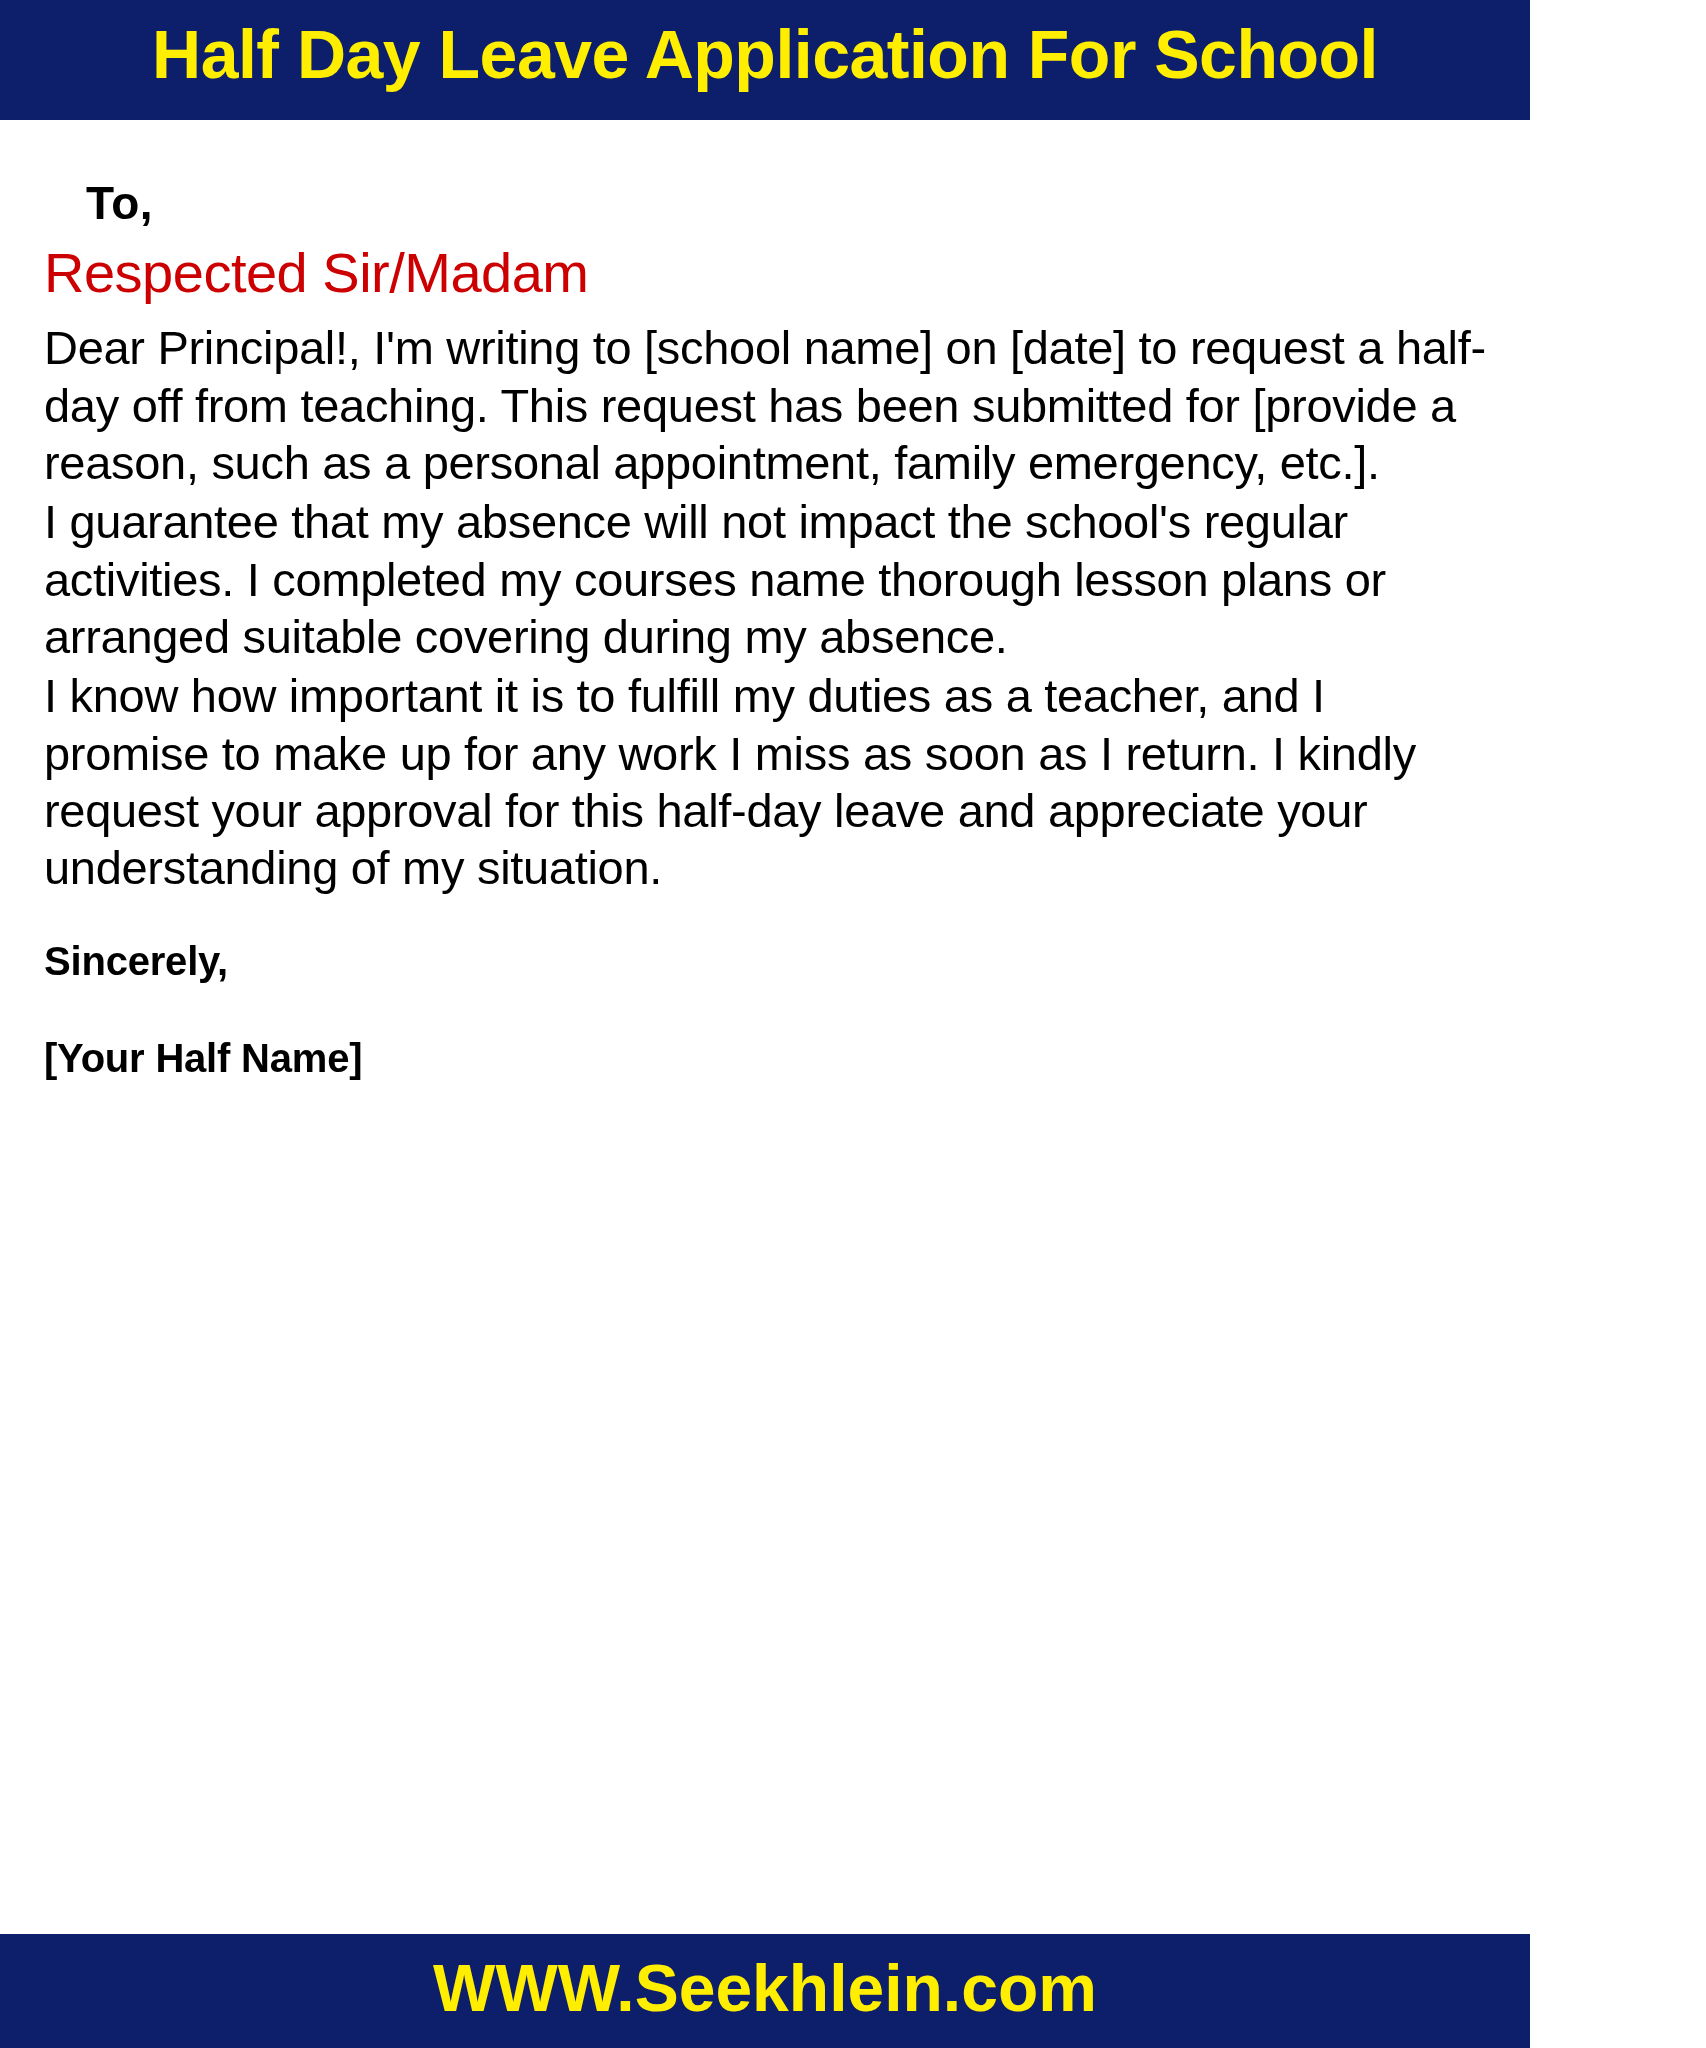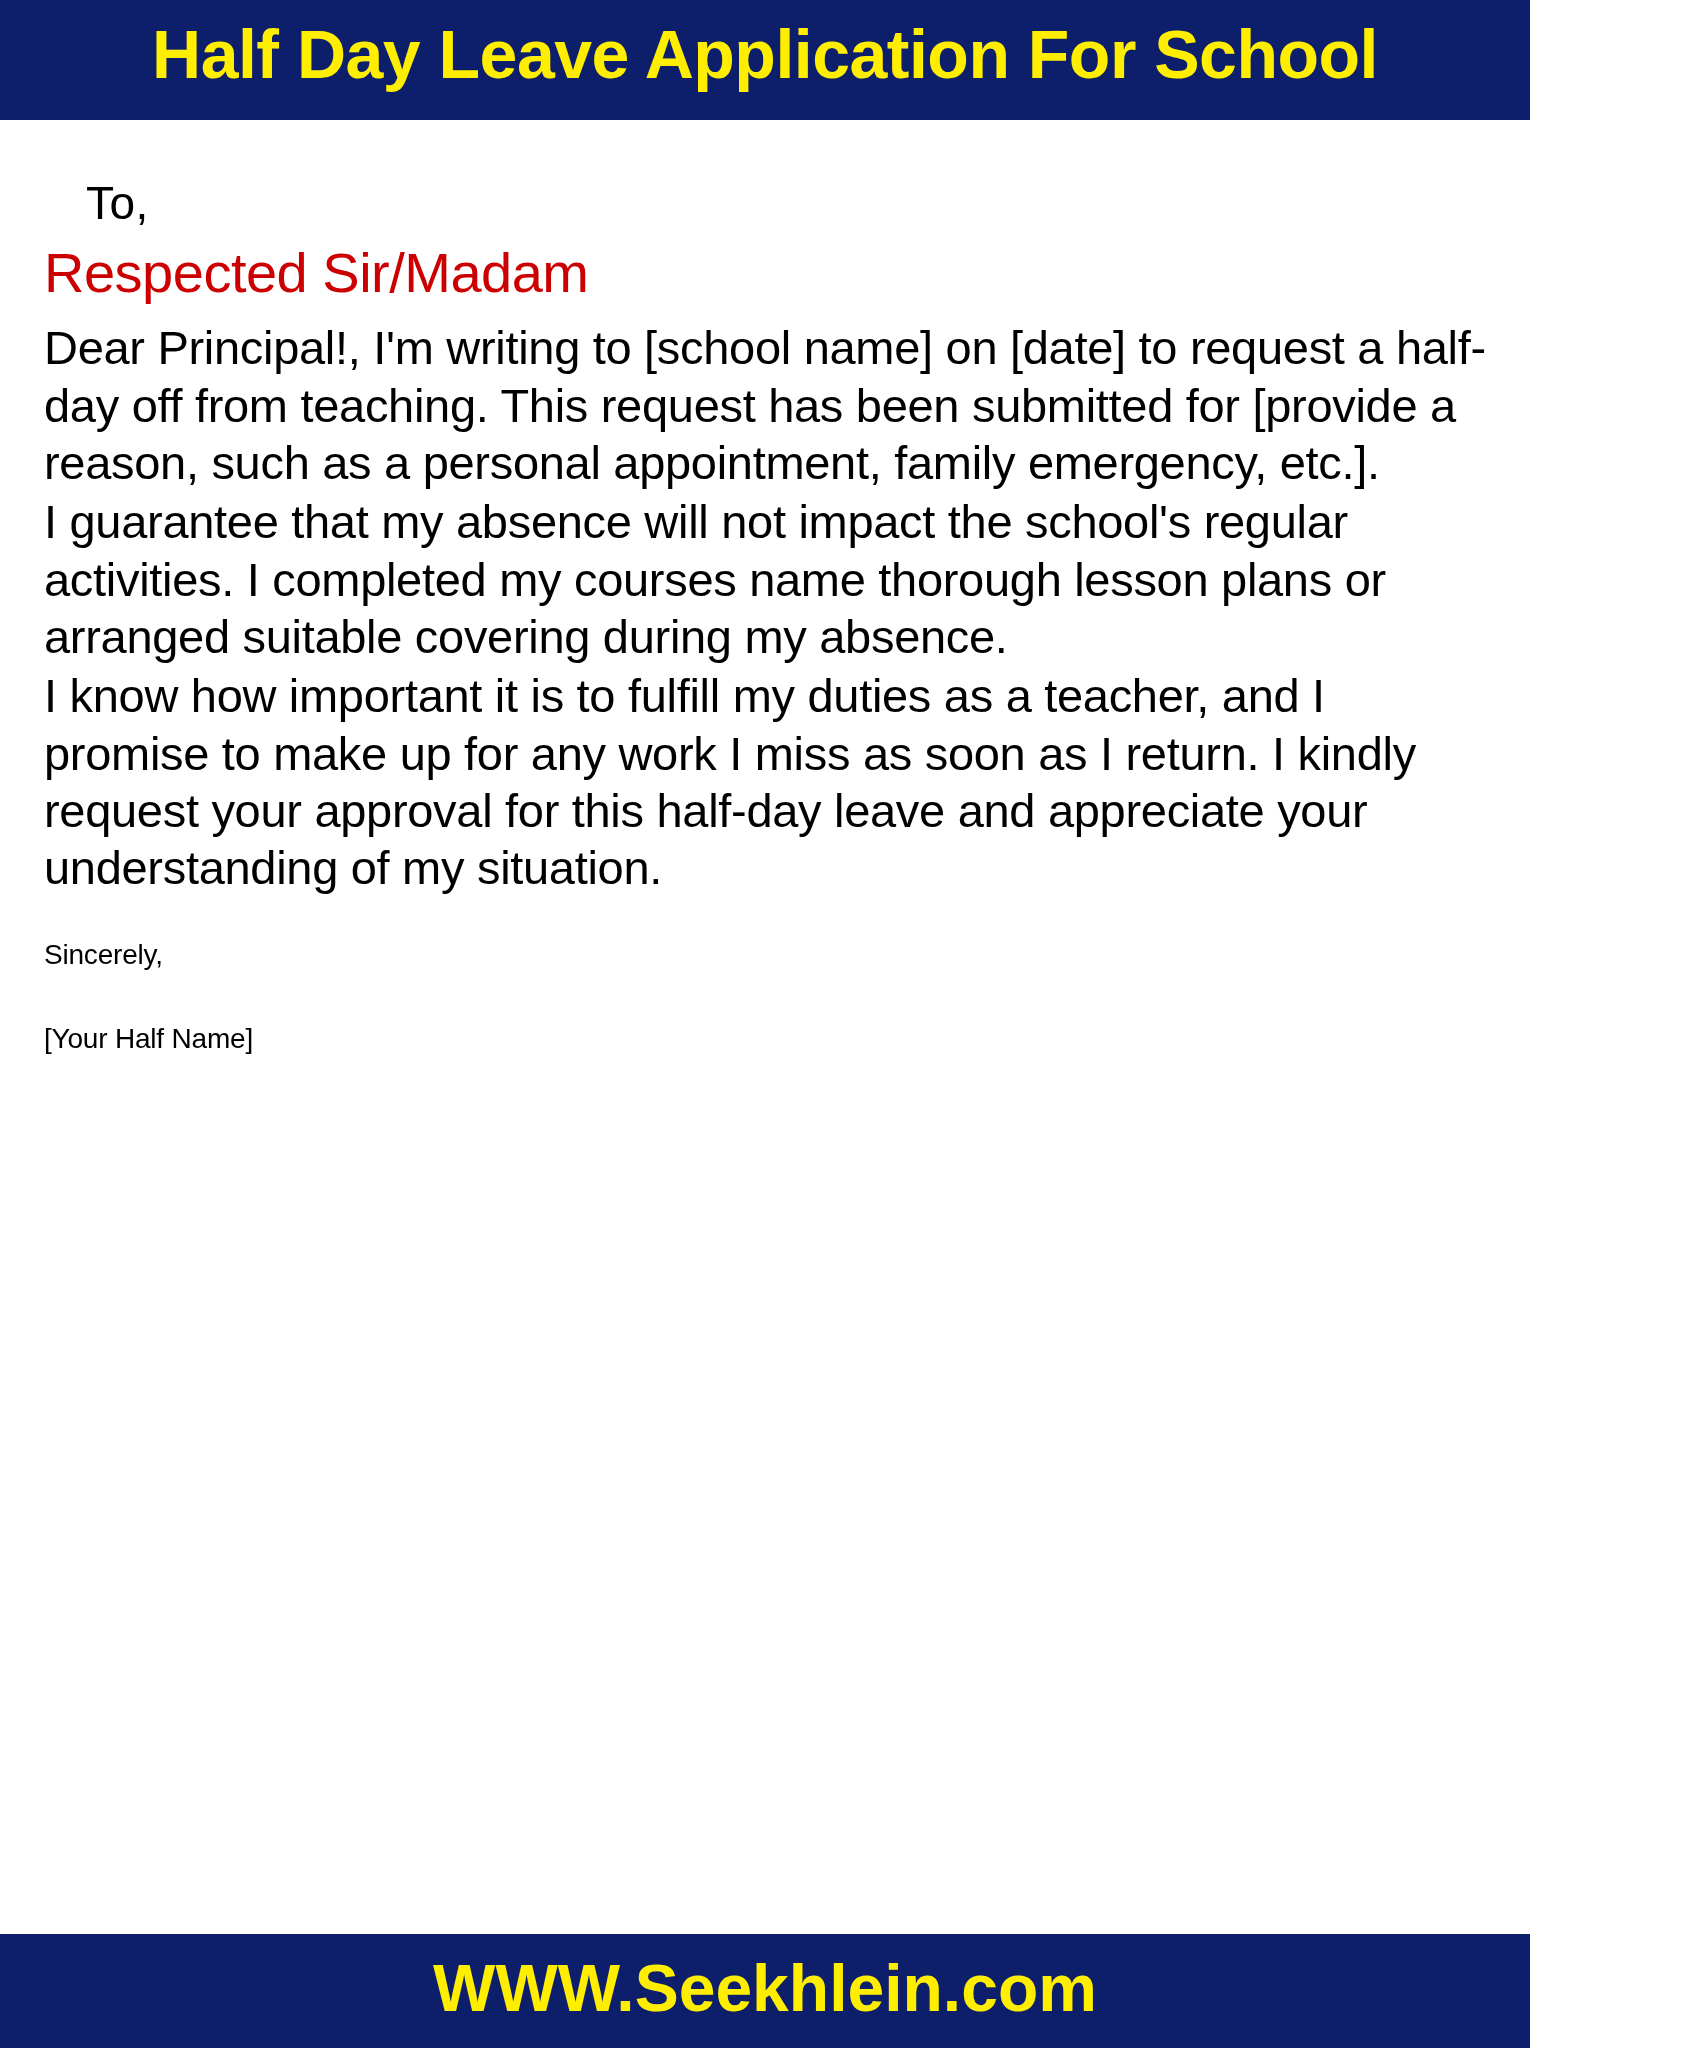--- a/index.html
+++ b/index.html
@@ -39,43 +39,43 @@
     font-family: "Liberation Sans", sans-serif;
   }
   .body-area {
     flex: 1 1 auto;
     padding: 38px 38px 0 38px;
     box-sizing: border-box;
     background: #ffffff;
   }
   .to-line {
     font-size: 46px;
-    font-weight: normal;
+    font-weight: bold;
     color: #000000;
     margin: 18px 0 10px 48px;
     letter-spacing: 0.5px;
   }
   .salutation {
     font-size: 56px;
     font-weight: normal;
     color: #cc0000;
     margin: 0 0 14px 6px;
     letter-spacing: -0.5px;
   }
   .para {
     font-size: 47px;
     color: #000000;
     line-height: 1.22;
     margin: 0 0 2px 6px;
     letter-spacing: -0.3px;
   }
   .spacer-sm { height: 40px; }
   .signoff {
-    font-size: 28px;
-    font-weight: normal;
+    font-size: 40px;
+    font-weight: bold;
     color: #000000;
     margin: 0 0 0 6px;
     letter-spacing: -0.2px;
   }
   .sig-gap { height: 52px; }
   .footer-band {
     background: #0d1f6b;
     width: 100%;
     padding: 16px 0 22px 0;
     text-align: center;

